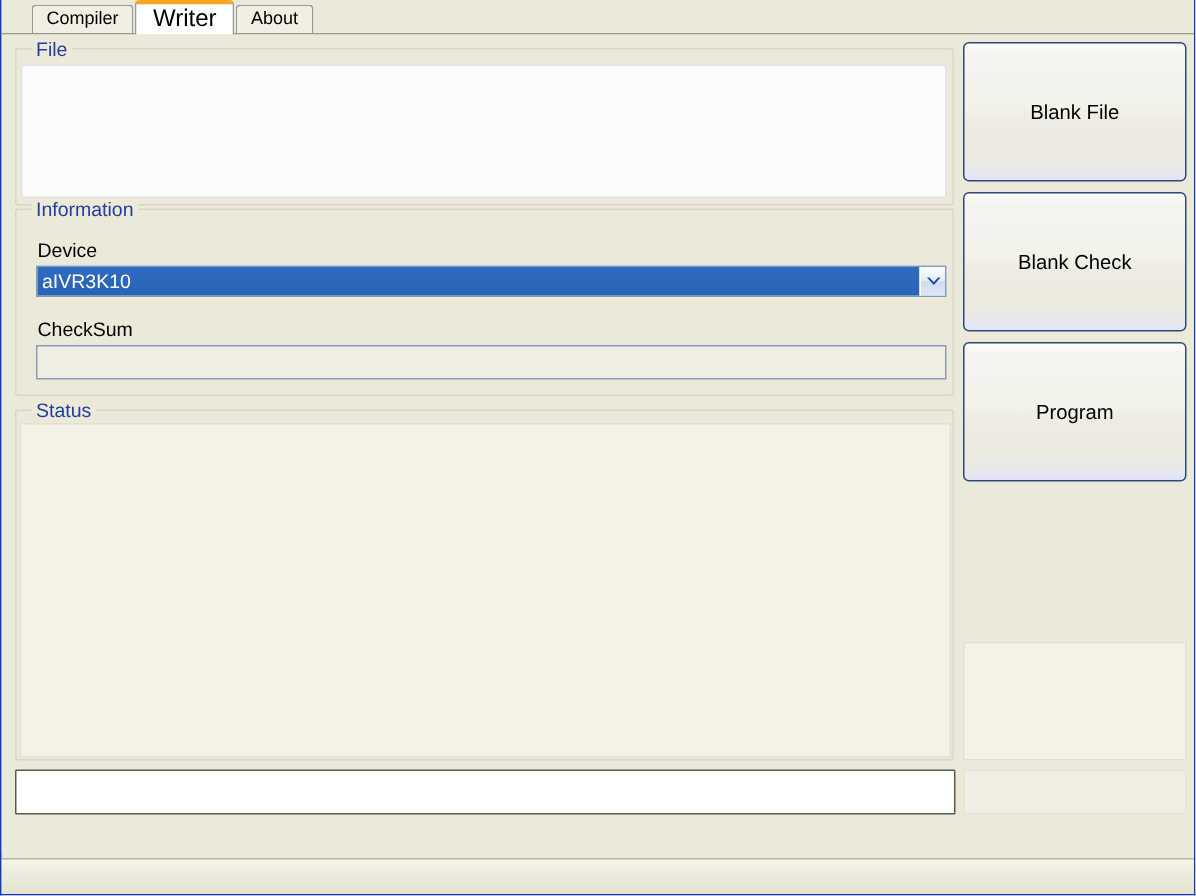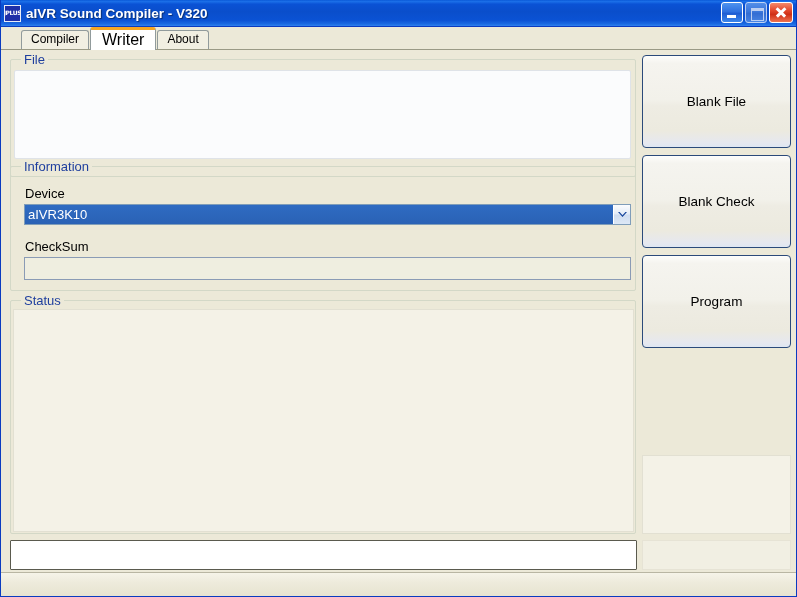--- a/index.html
+++ b/index.html
@@ -168,21 +168,21 @@
     position: absolute;
     top: -8px; left: 10px;
     padding: 0 3px;
     background: #ece9d8;
     color: #1f3f9e;
     font-size: 13px;
     white-space: nowrap;
     font-family: "Liberation Sans", sans-serif;
   }
 
-  #grp-file     { left: 9px;  top: 9px;   width: 626px; height: 118px; }
+  #grp-file     { left: 9px;  top: 9px;   width: 626px; height: 105px; }
   #grp-info     { left: 9px;  top: 116px; width: 626px; height: 125px; }
   #grp-status   { left: 9px;  top: 250px; width: 626px; height: 234px; }
 
   
   #file-list {
     position: absolute;
     left: 3px; top: 10px;
     width: 617px; height: 89px;
     background: #fbfcfd;
     border: 1px solid #dfe3e8;
@@ -333,32 +333,20 @@
     white-space: nowrap;
     overflow: hidden;
     font-family: "Liberation Sans", sans-serif;
   }
 </style>
 </head>
 <body>
 
 <div id="window">
 
-  <div id="titlebar">
-    <div id="app-icon">
-      <span>JPLUS</span>
-    </div>
-    <div id="title-text">aIVR Sound Compiler  - V320</div>
-
-    <div id="win-buttons">
-      <div class="winbtn min"></div>
-      <div class="winbtn max"></div>
-      <div class="winbtn close"></div>
-    </div>
-  </div>
 
   <div id="tabstrip">
     <div class="tab">Compiler</div>
     <div class="tab selected">Writer</div>
     <div class="tab">About</div>
   </div>
 
   <div id="client">
 
     <div class="group" id="grp-file">

